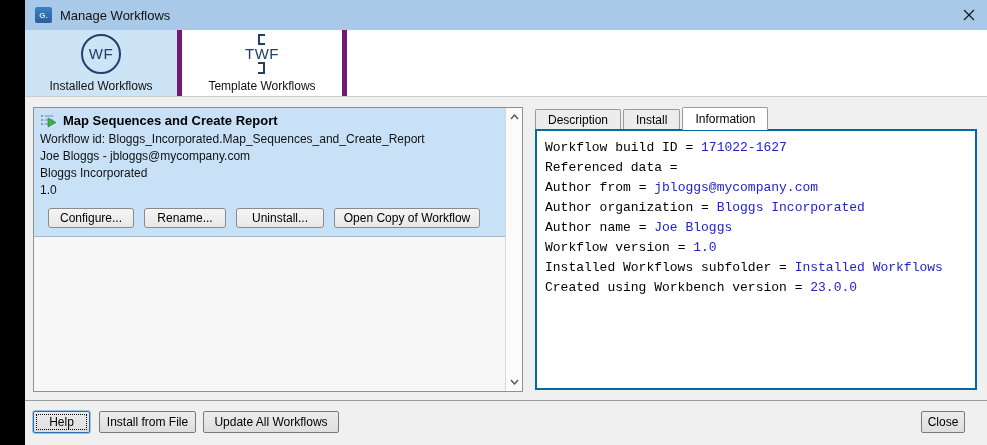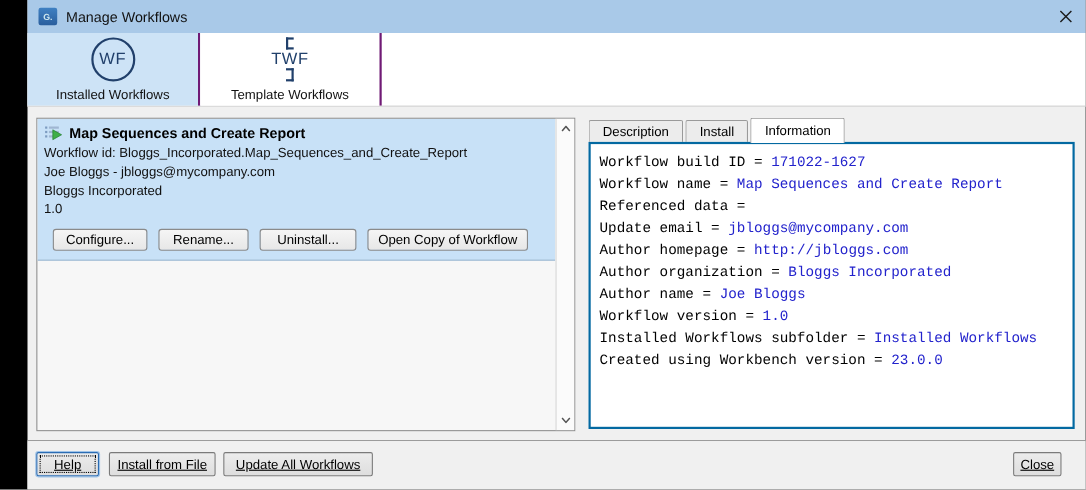--- a/index.html
+++ b/index.html
@@ -10,21 +10,21 @@
 
   
   .titlebar { position:absolute; left:0; top:0; right:0; height:30px; background:#a9c9e8; display:flex; align-items:center; padding-left:10px; }
   .app-icon { width:17px; height:16px; border-radius:2px; background:linear-gradient(#3f80c2,#2a5e9d); color:#cfe8ef;
               font-size:8px; font-weight:bold; display:flex; align-items:center; justify-content:center; margin-right:8px; }
   .title-text { font-size:13px; color:#111; }
   .close-btn { position:absolute; right:3px; top:0; width:30px; height:30px; display:flex; align-items:center; justify-content:center; cursor:pointer; }
 
   
   .tabstrip { position:absolute; left:0; top:30px; right:0; height:67px; background:#fff; border-bottom:1px solid #cdcdcd; display:flex; }
-  .main-tab { height:100%; border-right:2px solid #701a75; display:flex; flex-direction:column; align-items:center; justify-content:center; gap:5px; cursor:pointer; }
+  .main-tab { height:100%; border-right:5px solid #701a75; display:flex; flex-direction:column; align-items:center; justify-content:center; gap:5px; cursor:pointer; }
   .main-tab.t0 { width:157px; background:#cde3f6; }
   .main-tab.t1 { width:165px; background:#fff; }
   .wf-circle { width:40px; height:40px; border:2px solid #21406b; border-radius:50%; color:#21406b;
                display:flex; align-items:center; justify-content:center; font-size:15px; letter-spacing:.5px; }
   .twf-wrap { height:40px; display:flex; align-items:center; color:#21406b;flex-direction:column; }
   .twf-bracket { width:7px; height:34px; border:2px solid #21406b; }
   .twf-bracket.l { border-right:none; }
   .twf-bracket.r { border-left:none; }
   .twf-text { font-size:15px; letter-spacing:.5px; padding:0 3px; }
   .main-tab-label { font-size:12px; color:#111; }
@@ -52,21 +52,21 @@
                 height:20px; padding:0 12px; display:flex; align-items:center; margin-right:2px; border-radius:2px 2px 0 0; cursor:pointer; }
   .detail-tab.selected { background:#fff; height:23px; margin-bottom:-1px; z-index:2; position:relative; }
   .detail-content { position:absolute; left:0; top:22px; right:0; bottom:0; background:#fff; border:2px solid #0369a1; padding:7px 8px; overflow:hidden; }
   .prop-row { font-family:"Liberation Mono", monospace; font-size:13px; line-height:20px; white-space:pre; color:#000; }
   .prop-value { color:#2222cc; }
 
   
   .footer-sep { position:absolute; left:0; right:0; top:400px; height:1px; background:#9b9b9b; }
   .footer { position:absolute; left:0; right:0; top:401px; bottom:0; background:#f0f0f0; }
   .fbtn { position:absolute; top:10px; height:22px; background:linear-gradient(#ececec,#dedede); border:1px solid #7a7a7a;
-          border-radius:2px; font-size:12px; color:#000; display:flex; align-items:center; justify-content:center; cursor:pointer; font-family:"Liberation Sans", sans-serif;text-decoration:underline; }
+          border-radius:2px; font-size:12px; color:#000; display:flex; align-items:center; justify-content:center; cursor:pointer; font-family:"Liberation Sans", sans-serif; }
   .fbtn.help { left:8px; width:57px; border:1px solid #2b6cb3; box-shadow:0 0 0 1px #9fc3e7; outline:1px dotted #000; outline-offset:-4px; }
   .fbtn.install { left:74px; width:97px; }
   .fbtn.update { left:178px; width:136px; }
   .fbtn.close { right:22px; width:44px; }
 </style>
 </head>
 <body>
 
 <div class="window">
 
@@ -140,27 +140,25 @@
   <div class="right-panel">
     <div class="detail-tabs">
       <div class="detail-tab">Description</div>
       <div class="detail-tab">Install</div>
       <div class="detail-tab selected">Information</div>
     </div>
     <div class="detail-content">
       <div>
   <div class="prop-row"><span class="prop-key">Workflow build ID</span><span class="prop-eq"> = </span><span class="prop-value">171022-1627</span></div>
 
-  <div class="prop-row"><span class="prop-key">Workflow name</span><span class="prop-eq"> = </span><span class="prop-value">Map Sequences and Create Report</span></div>
 
   <div class="prop-row"><span class="prop-key">Referenced data</span><span class="prop-eq"> = </span><span class="prop-value"></span></div>
 
-  <div class="prop-row"><span class="prop-key">Update email</span><span class="prop-eq"> = </span><span class="prop-value">jbloggs@mycompany.com</span></div>
+  <div class="prop-row"><span class="prop-key">Author from</span><span class="prop-eq"> = </span><span class="prop-value">jbloggs@mycompany.com</span></div>
 
-  <div class="prop-row"><span class="prop-key">Author homepage</span><span class="prop-eq"> = </span><span class="prop-value">http://jbloggs.com</span></div>
 
   <div class="prop-row"><span class="prop-key">Author organization</span><span class="prop-eq"> = </span><span class="prop-value">Bloggs Incorporated</span></div>
 
   <div class="prop-row"><span class="prop-key">Author name</span><span class="prop-eq"> = </span><span class="prop-value">Joe Bloggs</span></div>
 
   <div class="prop-row"><span class="prop-key">Workflow version</span><span class="prop-eq"> = </span><span class="prop-value">1.0</span></div>
 
   <div class="prop-row"><span class="prop-key">Installed Workflows subfolder</span><span class="prop-eq"> = </span><span class="prop-value">Installed Workflows</span></div>
 
   <div class="prop-row"><span class="prop-key">Created using Workbench version</span><span class="prop-eq"> = </span><span class="prop-value">23.0.0</span></div>

